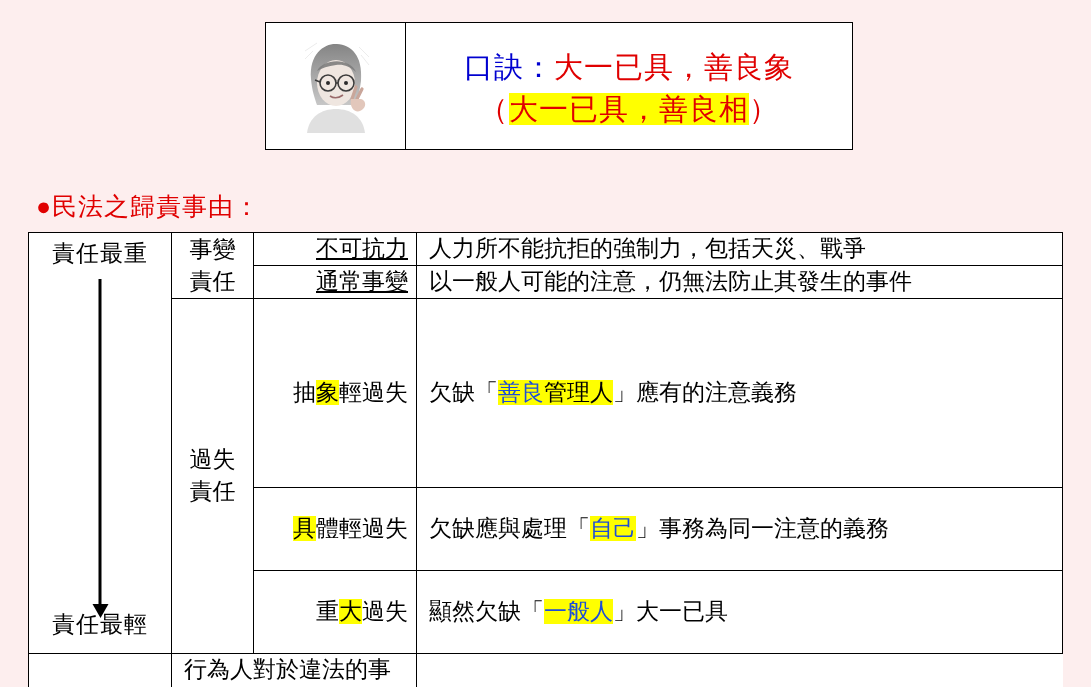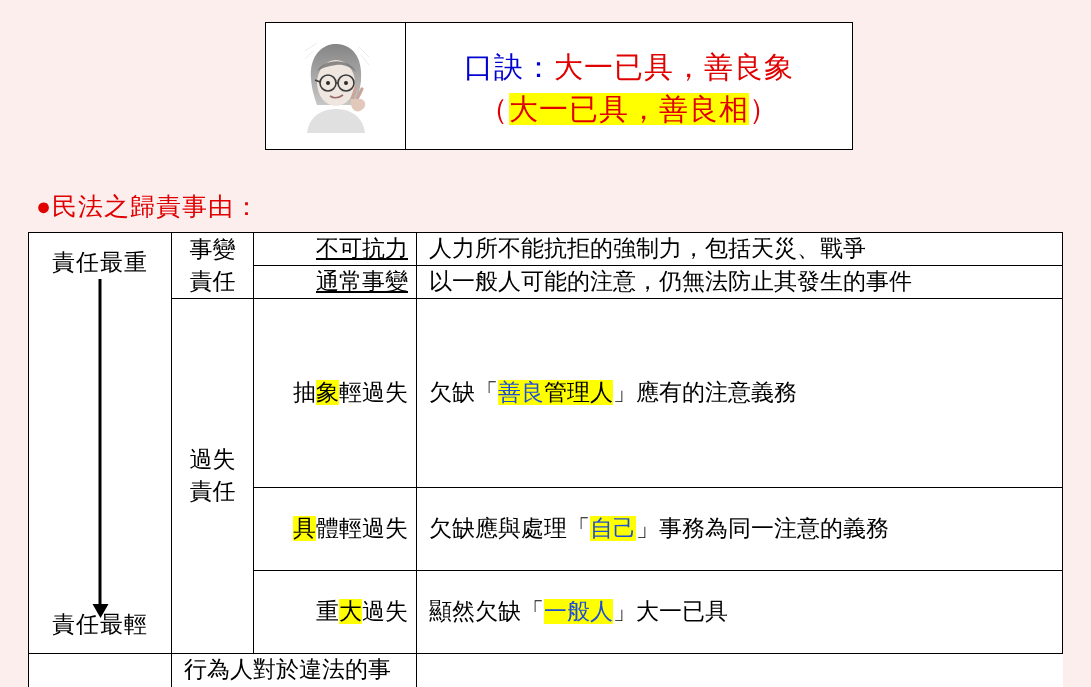--- a/index.html
+++ b/index.html
@@ -103,21 +103,21 @@
     text-align: center;
   }
   .axis-inner {
     position: relative;
     height: 100%;
     min-height: 420px;
     display: flex;
     flex-direction: column;
     justify-content: space-between;
     align-items: center;
-    padding: 14px 0 12px 0;
+    padding: 5px 0 12px 0;
     box-sizing: border-box;
   }
   .axis-label {
     font-size: 23px;
     letter-spacing: 1px;
     white-space: nowrap;
     z-index: 2;
   }
   .axis-arrow {
     position: absolute;

